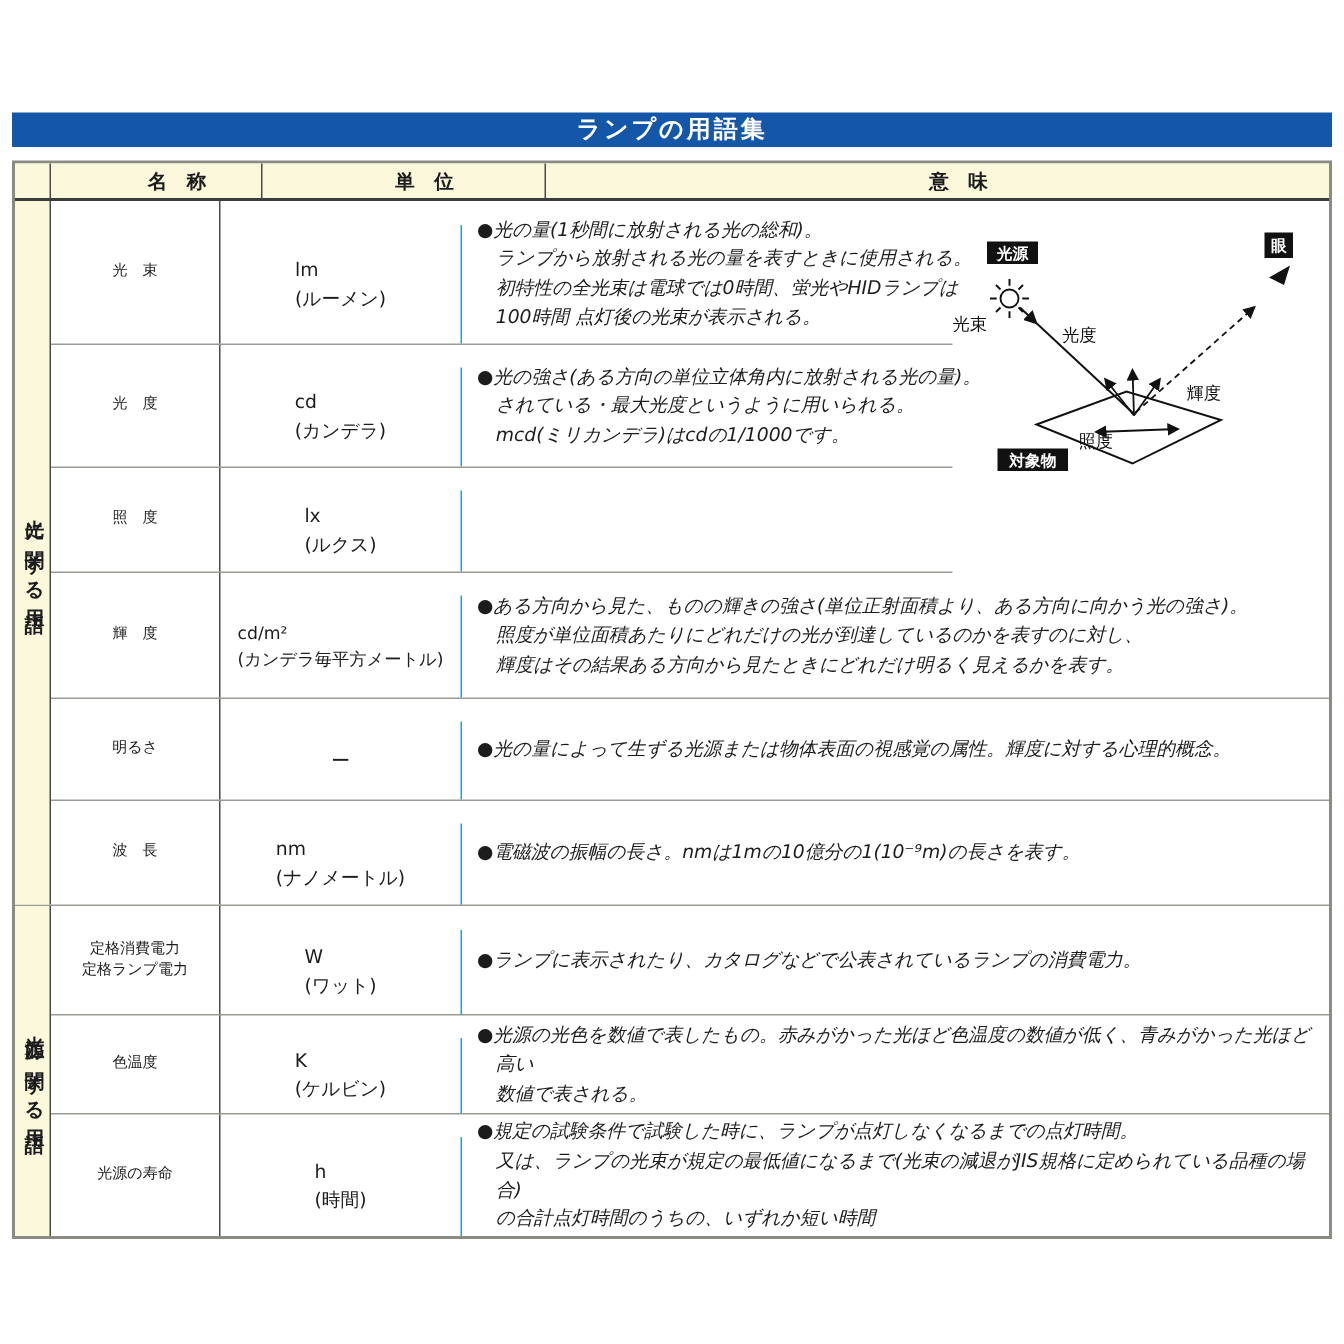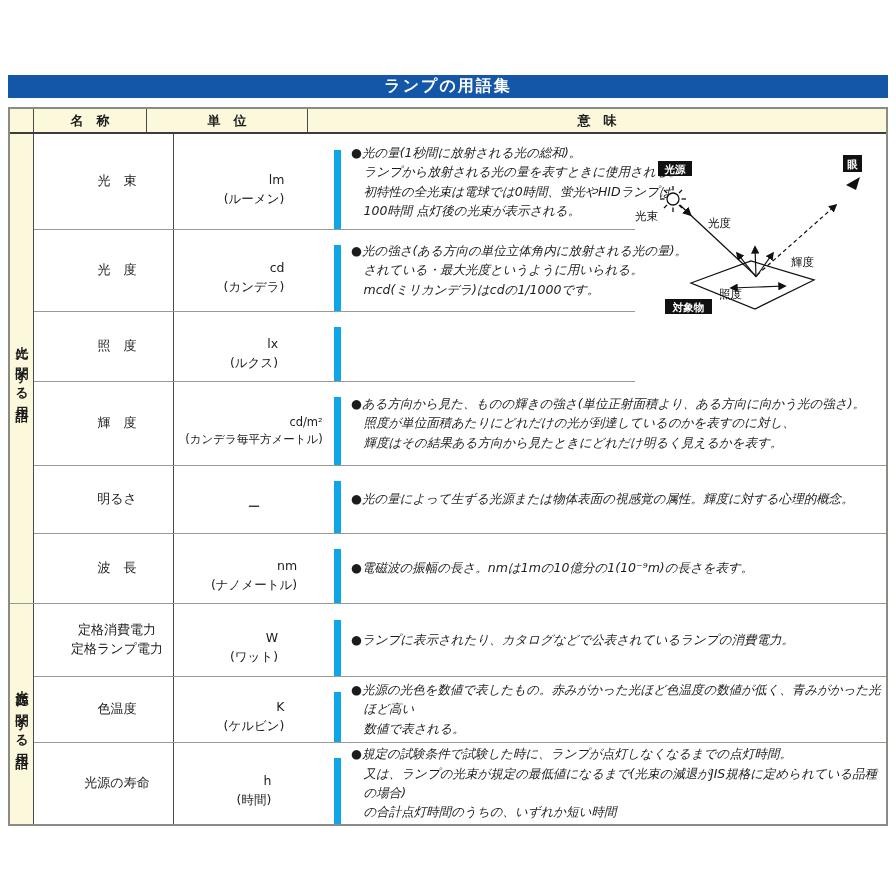--- a/index.html
+++ b/index.html
@@ -14,21 +14,21 @@
     display:flex;align-items:center;justify-content:center;
     font-weight:bold;font-size:16px;letter-spacing:2px;
   }
   .gtable{
     position:relative;margin-top:9px;background:#fff;
     border:2px solid #8b8b84;
   }
   
   .header-row{
     display:flex;height:23px;background:#fcf8dc;
-    border-bottom:2px solid #3c3c3c;font-weight:bold;font-size:13px;
+    border-bottom:2px solid #3c3c3c;font-weight:bold;font-size:13px;gap:28px;
   }
   .hc{display:flex;align-items:center;justify-content:center;}
   .corner{width:23px;border-right:1px solid #4a4a4a;}
   .hname{width:112px;border-right:1px solid #4a4a4a;}
   .hunit{width:160px;border-right:1px solid #4a4a4a;}
   .hmeaning{flex:1;}
   
   .section{display:flex;}
   .section2{border-top:1px solid #9a9a94;}
   .slabel{
@@ -38,26 +38,26 @@
   .vtext{writing-mode:vertical-rl;font-size:13px;font-weight:bold;letter-spacing:3px;}
   .rows{flex:1;display:flex;flex-direction:column;}
   .row{display:flex;position:relative;}
   .row + .row::before{
     content:"";position:absolute;top:0;left:0;height:1px;width:100%;background:#9a9a94;
   }
   .row.psep::before{width:601px;}
   .cname{
     width:112px;border-right:1px solid #4a4a4a;
     display:flex;align-items:center;justify-content:center;
-    font-size:13px;white-space:pre-line;text-align:center;line-height:1.45;margin-left:27px;
+    font-size:10px;white-space:pre-line;text-align:center;line-height:1.45;
   }
   .cunit{
-    width:160px;border-right:7px solid #0ea5e9;
-    display:flex;align-items:center;justify-content:center;
-    font-size:12.5px;white-space:pre-line;text-align:right;line-height:1.5;margin-top:16px;
+    width:160px;border-right:1px solid #0ea5e9;
+    display:flex;align-items:center;justify-content:center;
+    font-size:12.5px;white-space:pre-line;text-align:left;line-height:1.5;margin-top:16px;
   }
   .cmeaning{flex:1;display:flex;align-items:center;font-size:12.5px;line-height:1.55;}
   .cmeaning .mtext{white-space:pre-line;padding:6px 4px 6px calc(10px + 1em);text-indent:-1em;font-style:italic;}
   
   .diagram{position:absolute;top:26px;right:6px;width:253px;height:205px;}
   .diagram text{font-family:"DejaVu Sans","Liberation Sans",sans-serif;font-size:11.5px;fill:#111;}
   .diagram text.boxlabel{fill:#fff;font-weight:bold;font-size:10.5px;text-anchor:middle;}
   .diagram .stroke{stroke:#111;fill:none;}
 </style>
 </head>

